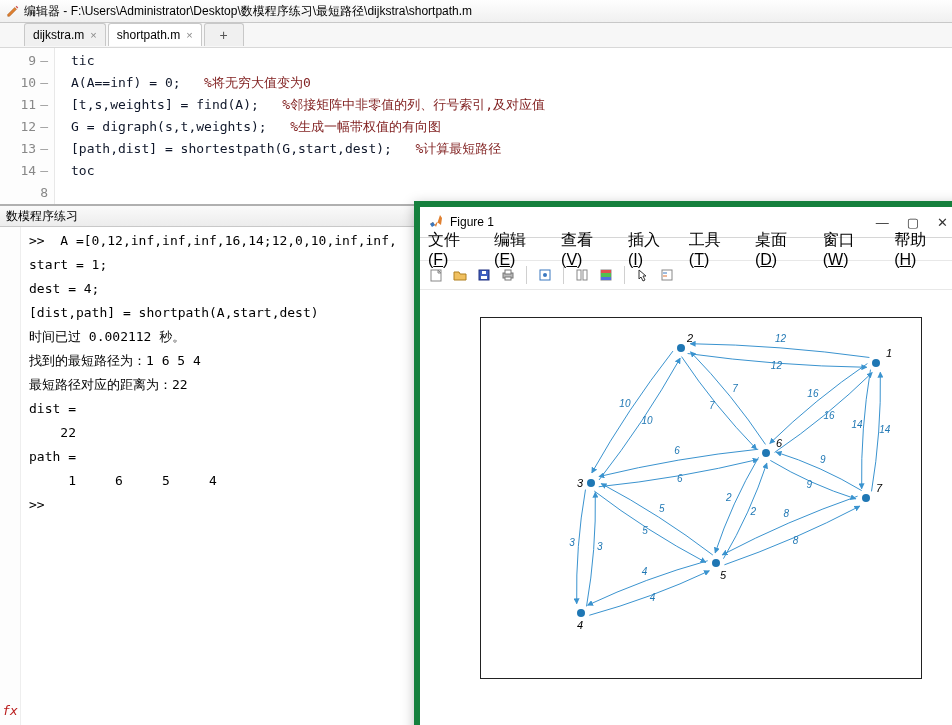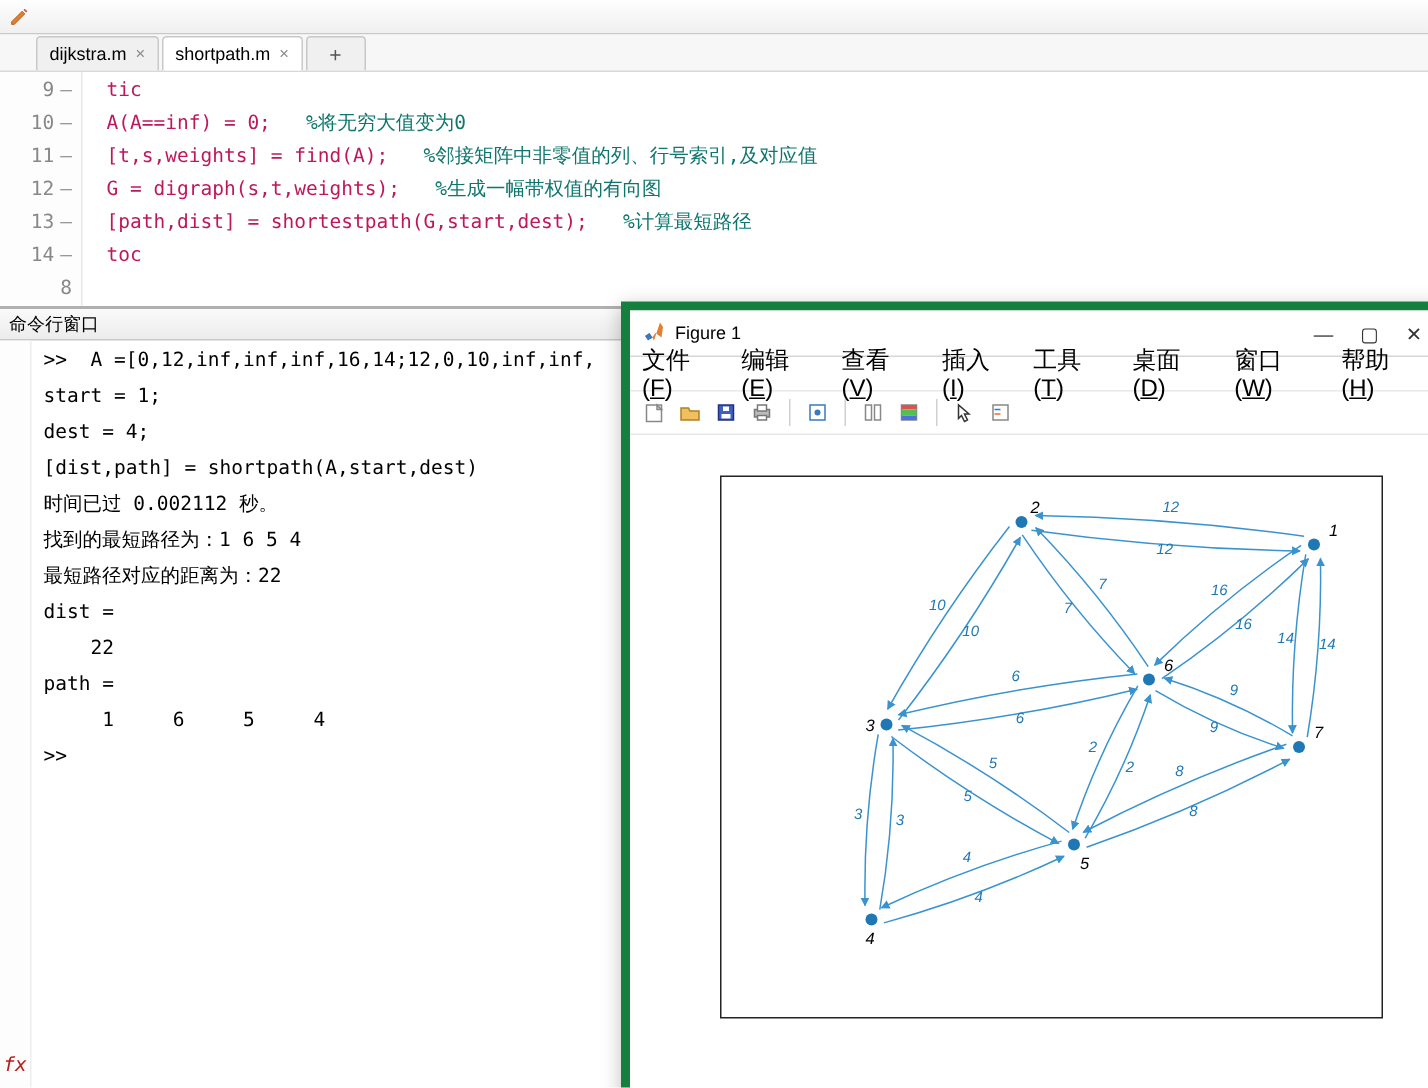--- a/index.html
+++ b/index.html
@@ -1,31 +1,31 @@
 <!DOCTYPE html>
 <html><head>
 <meta charset="utf-8">
 <style>
   html,body{margin:0;padding:0;font-family:"Microsoft YaHei","Segoe UI",Arial,sans-serif;font-size:12px;background:#fff;color:#000;overflow:hidden}
   body{width:952px;height:725px;position:relative}
   .title-row{height:22px;background:linear-gradient(#fefefe,#f0f0f0);border-bottom:1px solid #c8c8c8;display:flex;align-items:center;padding:0 6px;gap:4px}
   .title-row .ico{width:14px;height:14px;display:inline-block}
-  .tab-strip{height:24px;background:#f7f7f7;border-bottom:1px solid #d8d8d8;display:flex;align-items:center;padding-left:24px;gap:0}
+  .tab-strip{height:24px;background:#f7f7f7;border-bottom:1px solid #d8d8d8;display:flex;align-items:flex-start;padding-left:24px;gap:0}
   .tab{height:22px;border:1px solid #c8c8c8;border-bottom:none;background:#f0f0f0;display:flex;align-items:center;padding:0 8px;gap:6px;font-size:12px;cursor:pointer;border-top-left-radius:3px;border-top-right-radius:3px;margin-right:2px}
   .tab.active{background:#fff;font-weight:normal}
   .tab .x{color:#888;font-size:11px}
   .tab.plus{width:22px;justify-content:center;font-size:14px;color:#555}
   .split{display:flex;flex-direction:column;height:calc(725px - 22px - 24px)}
   .editor-pane{flex:0 0 156px;border-bottom:2px solid #b0b0b0;background:#fff;display:flex;overflow:hidden}
   .gutter{width:54px;border-right:1px solid #e8e8e8;background:#fdfdfd;padding-top:2px;font-family:Consolas,Monaco,monospace;font-size:13px;color:#888;text-align:right}
   .gutter div{padding:0 6px 0 0;height:22px;line-height:22px;white-space:nowrap}
   .dash{color:#999;margin-left:4px}
   .code{flex:1;font-family:Consolas,Monaco,monospace;font-size:13px;padding:2px 0 0 16px;line-height:22px;white-space:pre}
-  .kw{color:#be185d}
-  .cm{color:#0f766e}
+  .kw{color:#0f172a}
+  .cm{color:#7f1d1d}
   .cmd-title{height:20px;background:linear-gradient(#fafafa,#ececec);border-bottom:1px solid #c8c8c8;display:flex;align-items:center;padding:0 6px;font-size:12px}
   .cmd-pane{flex:1;display:flex;font-family:Consolas,Monaco,monospace;font-size:13px;line-height:24px;white-space:pre;overflow:hidden}
   .cmd-gutter{width:20px;background:#fdfdfd;border-right:1px solid #eee;display:flex;flex-direction:column;justify-content:space-between;align-items:center;padding:4px 0}
   .fx{font-style:italic;color:#b91c1c}
   .cmd-body{flex:1;padding:2px 0 0 8px}
   
   .figwin{position:absolute;left:414px;top:201px;width:536px;height:522px;background:#fff;border:6px solid #15803d;box-shadow:0 3px 12px rgba(0,0,0,.25)}
   .figtitle{height:30px;background:#fff;border-bottom:1px solid #d6d6d6;display:flex;align-items:center;padding:0 8px;gap:6px}
   .figtitle .spacer{flex:1}
   .figtitle .btns{display:flex;gap:18px;color:#333;font-size:13px}
@@ -44,20 +44,21 @@
 </head>
 <body>
 
 <div class="title-row">
   <span class="ico">
     <svg viewBox="0 0 16 16">
         <path d="M2 12l8-8 2 2-8 8H2v-2z" fill="#e08030" stroke="#a05010" stroke-width="0.6"></path>
         <path d="M11 3l2 2 1-1-2-2z" fill="#d05050"></path>
       </svg>
   </span>
+  <span>编辑器 - F:\Users\Administrator\Desktop\数模程序练习\最短路径\dijkstra\shortpath.m</span>
 </div>
 
 <div class="tab-strip">
   <div class="tab">
     <span>dijkstra.m</span>
     <span class="x">×</span>
   </div>
   <div class="tab active">
     <span>shortpath.m</span>
     <span class="x">×</span>
@@ -74,21 +75,21 @@
         <div>11<span class="dash">—</span></div>
         <div>12<span class="dash">—</span></div>
         <div>13<span class="dash">—</span></div>
         <div>14<span class="dash">—</span></div>
         <div>8</div>
       </div>
     <div class="code" id="code"><div><span class="kw">tic</span><span class="cm"></span></div><div><span class="kw">A(A==inf) = 0;   </span><span class="cm">%将无穷大值变为0</span></div><div><span class="kw">[t,s,weights] = find(A);   </span><span class="cm">%邻接矩阵中非零值的列、行号索引,及对应值</span></div><div><span class="kw">G = digraph(s,t,weights);   </span><span class="cm">%生成一幅带权值的有向图</span></div><div><span class="kw">[path,dist] = shortestpath(G,start,dest);   </span><span class="cm">%计算最短路径</span></div><div><span class="kw">toc</span><span class="cm"></span></div><div><span class="kw"></span><span class="cm"></span></div></div>
   </div>
 
   <div class="cmd-title">
-    <span>命令行窗口</span>
+    <span>数模程序练习</span>
   </div>
   <div class="cmd-pane">
     <div class="cmd-gutter">
       <span></span>
       <span class="fx">fx</span>
     </div>
     <div class="cmd-body" id="cmd"><div>&gt;&gt;  A =[0,12,inf,inf,inf,16,14;12,0,10,inf,inf,</div><div>start = 1;</div><div>dest = 4;</div><div>[dist,path] = shortpath(A,start,dest)</div><div>时间已过 0.002112 秒。</div><div>找到的最短路径为：1 6 5 4</div><div>最短路径对应的距离为：22</div><div></div><div>dist =</div><div></div><div>    22</div><div></div><div></div><div>path =</div><div></div><div>     1     6     5     4</div><div></div><div>&gt;&gt; </div></div>
   </div>
 </div>
 

